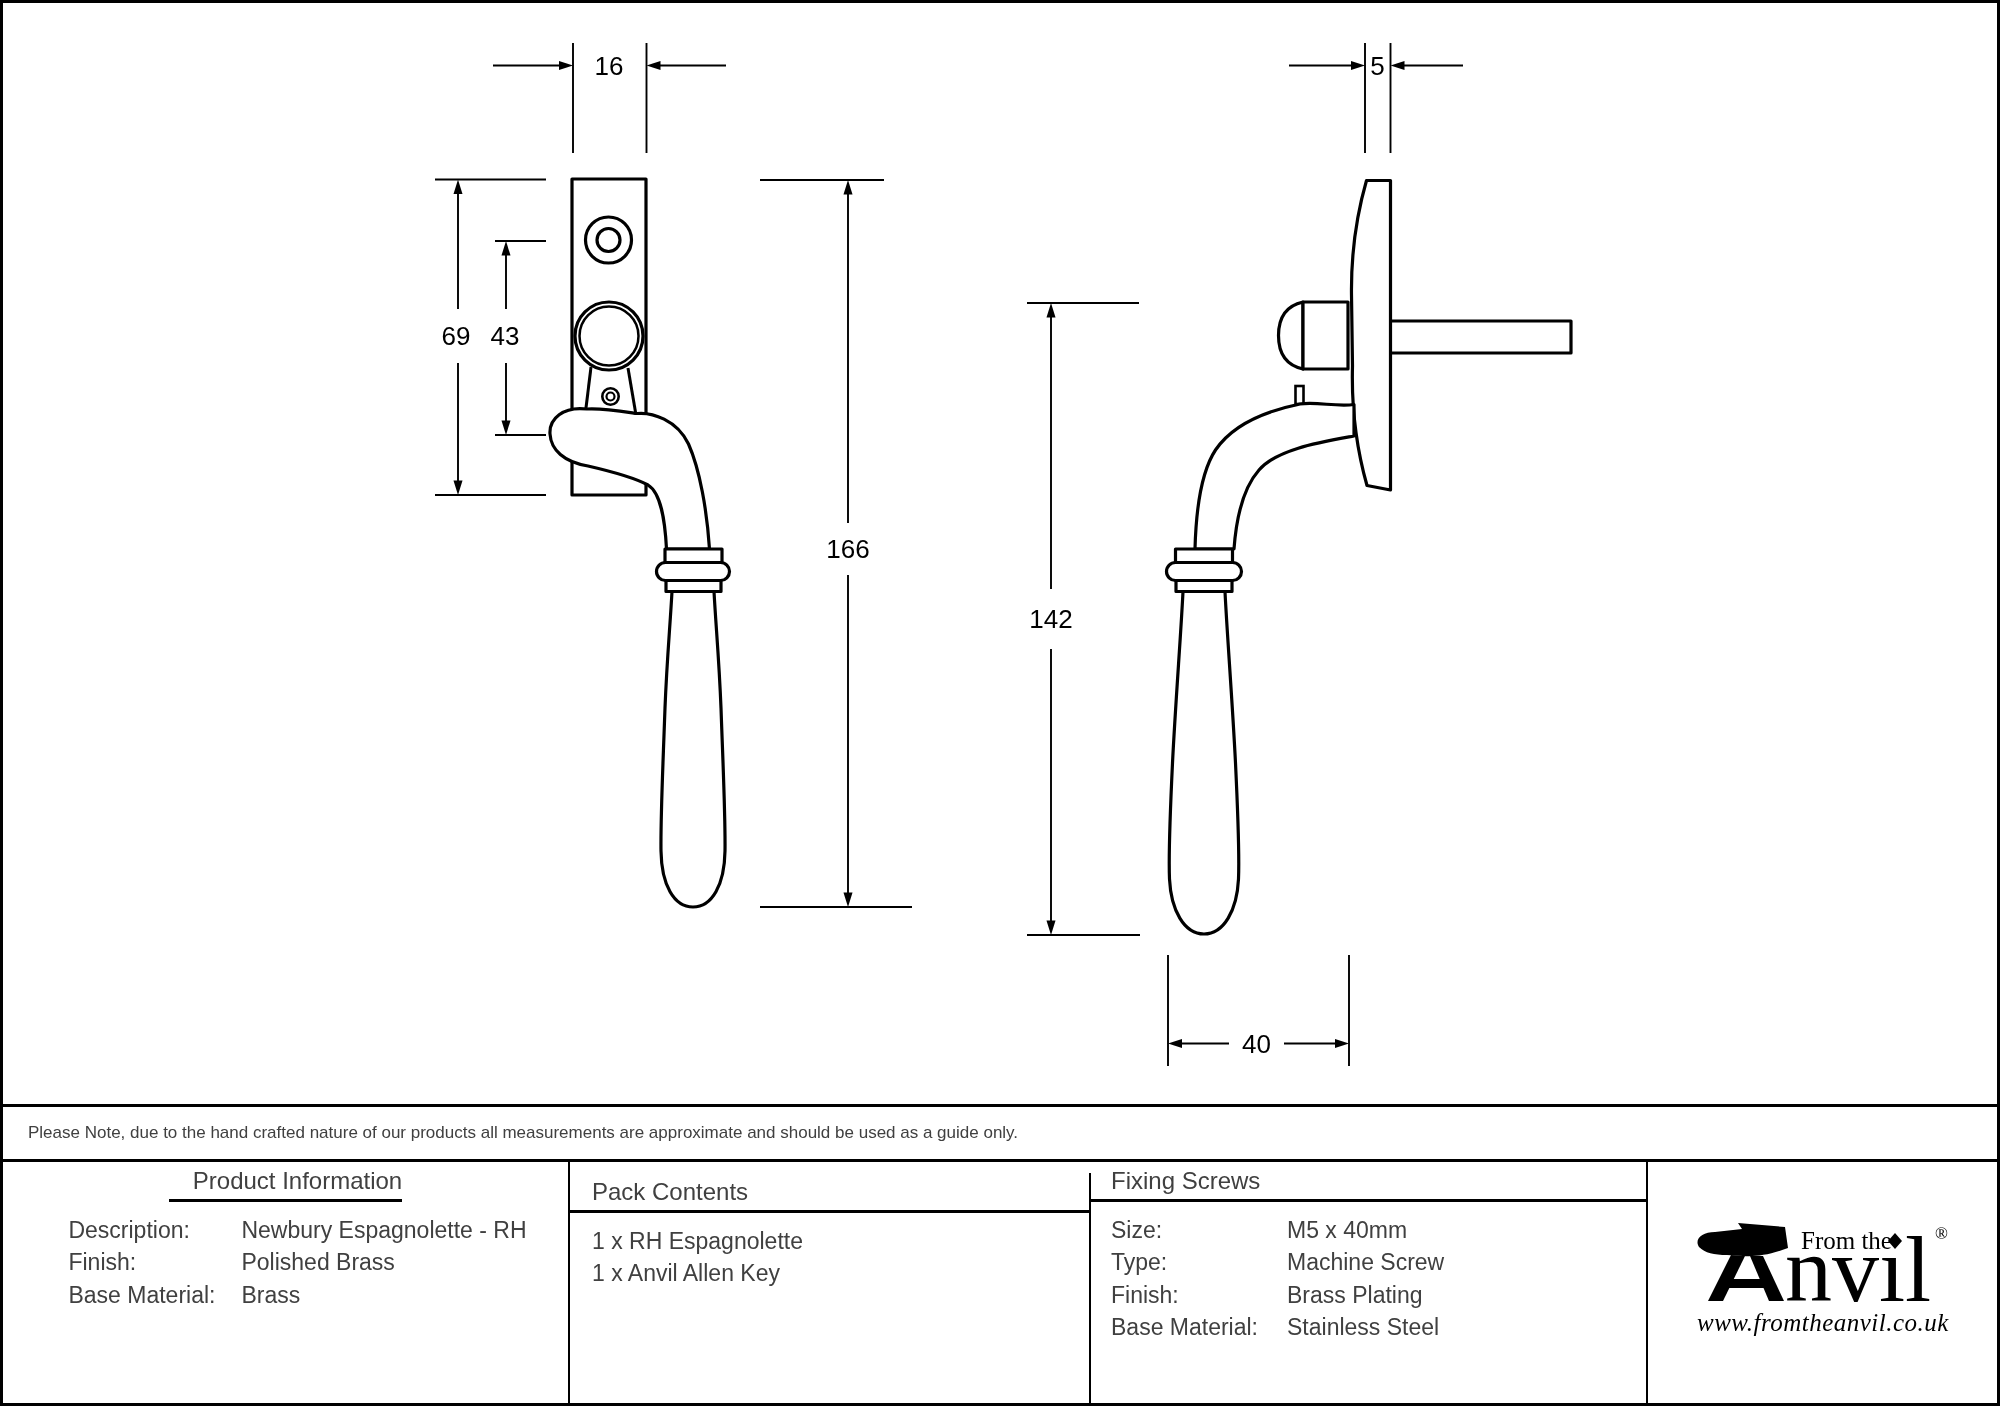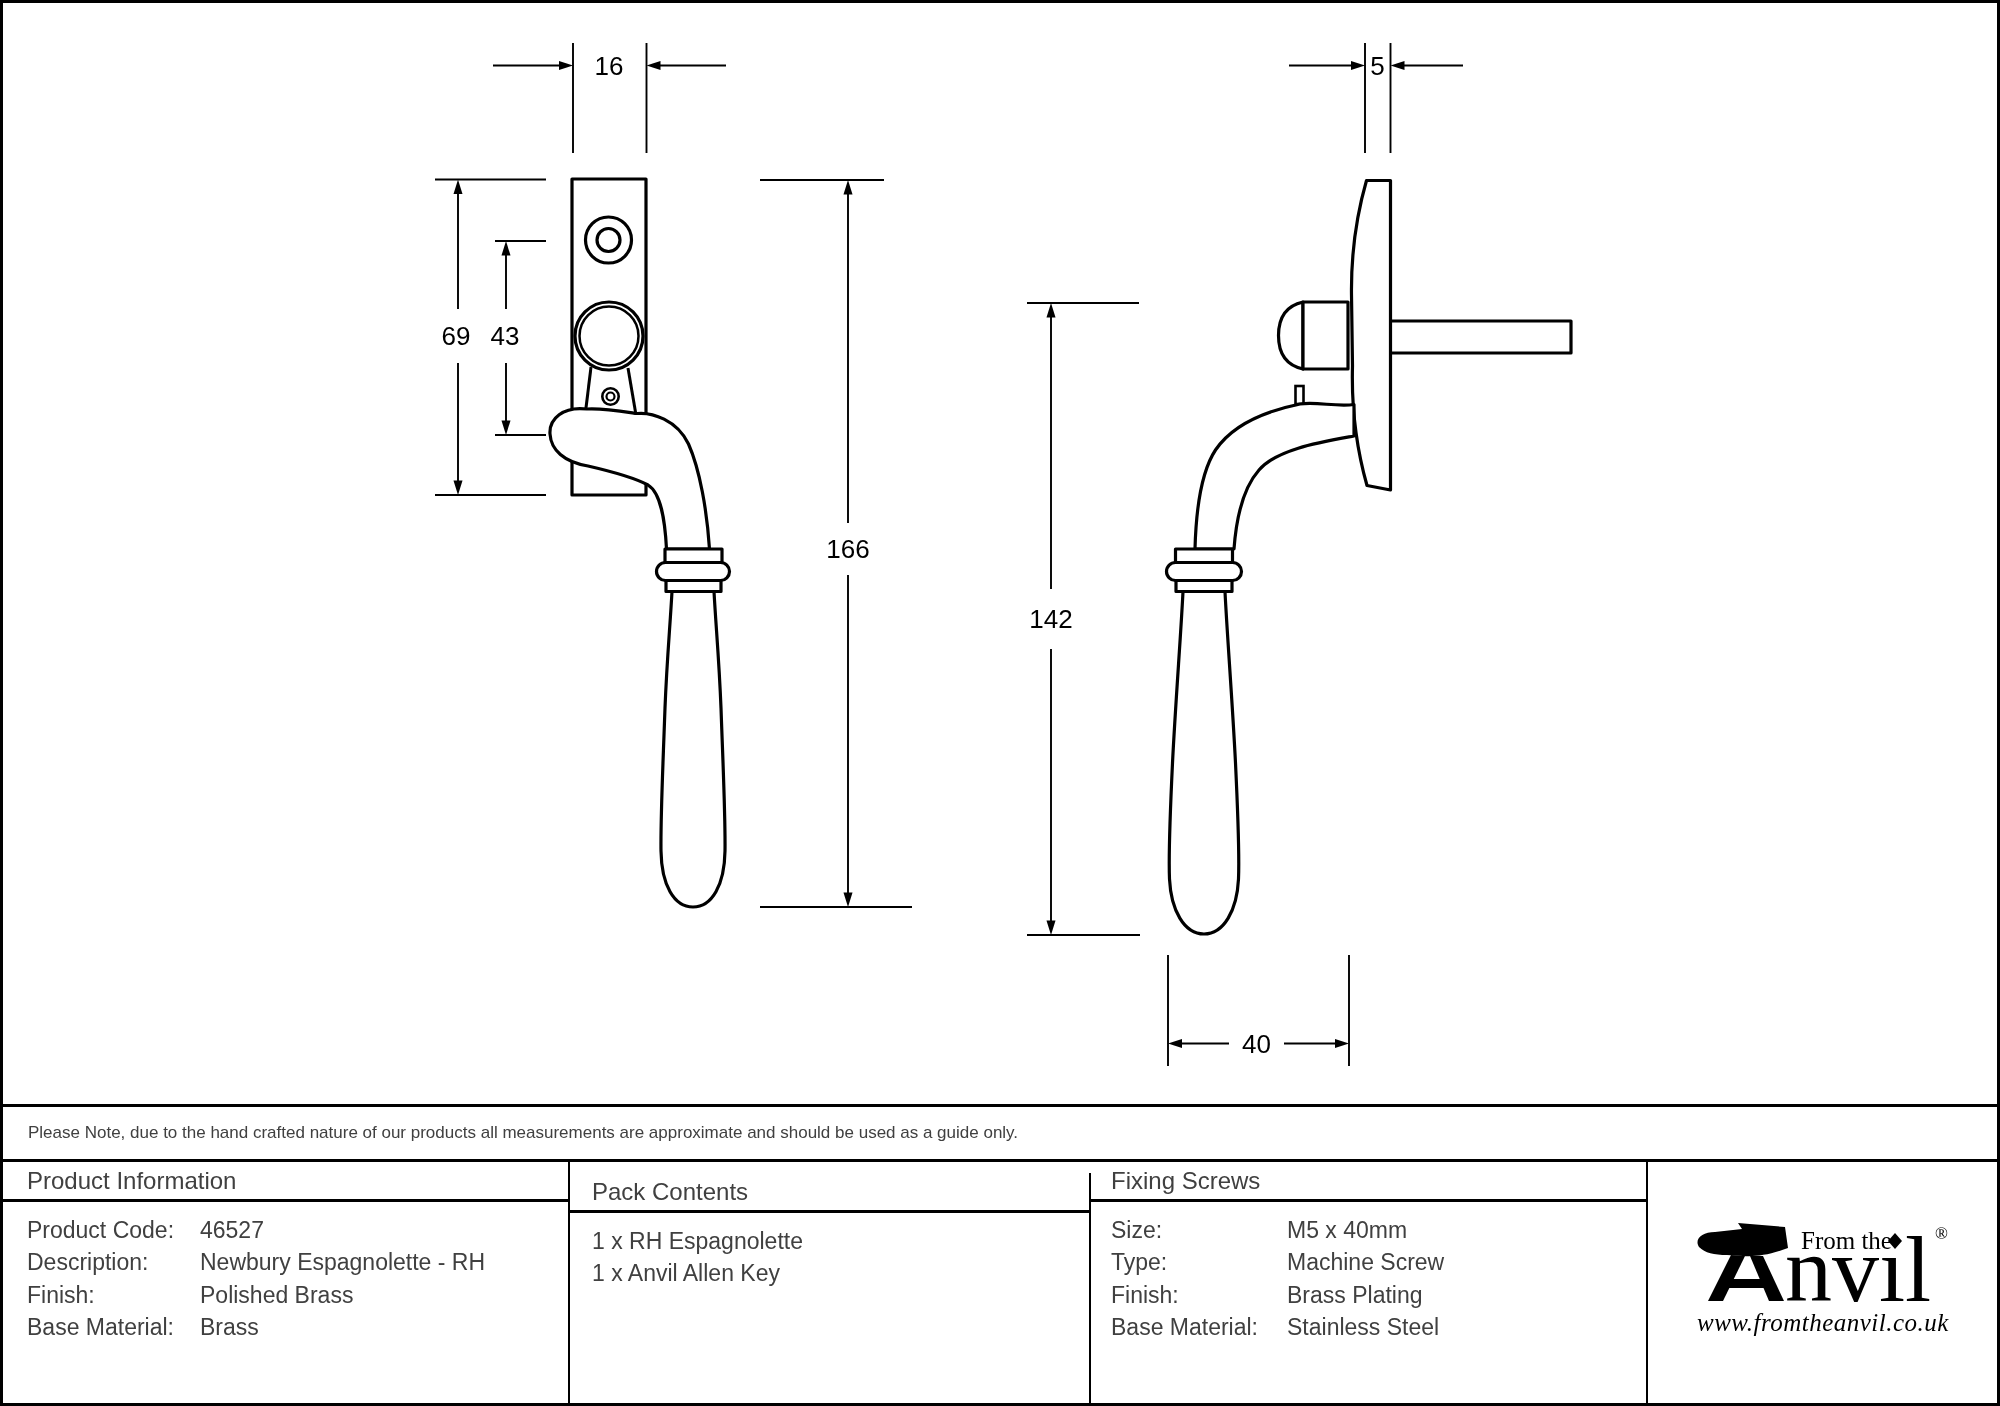--- a/index.html
+++ b/index.html
@@ -25,21 +25,21 @@
   }
   .note-bar{
     box-sizing:border-box;height:58px;flex:none;
     border-top:3px solid #000;border-bottom:3px solid #000;
     display:flex;align-items:center;padding-left:25px;
     font-size:17px;
   }
   .info-grid{flex:1;display:flex;min-height:0;}
   .col{box-sizing:border-box;display:flex;flex-direction:column;}
   .col-sep{border-right:2.5px solid #000;}
-  .col-product{width:567px;}
+  .col-product{width:567px;align-items:center;}
   .col-pack{width:521px;margin-top:11px;}
   .col-fixing{width:557px;}
   .col-logo{flex:1;display:flex;align-items:center;justify-content:center;}
   .col-header{
     box-sizing:border-box;height:40px;flex:none;
     border-bottom:3px solid #000;
     display:flex;align-items:center;font-size:24px;
   }
   .ph-pad{padding-left:24px;}
   .pk-pad{padding-left:22px;}
@@ -225,24 +225,20 @@
     <div class="note-bar">
       <span>Please Note, due to the hand crafted nature of our products all measurements are approximate and should be used as a guide only.</span>
     </div>
 
     <div class="info-grid">
 
       <div class="col col-sep col-product">
         <div class="col-header ph-pad">Product Information</div>
         <div class="col-body ph-pad">
           <div class="kv-row">
-            <span class="kv-label-product">Product Code:</span>
-            <span>46527</span>
-          </div>
-          <div class="kv-row">
             <span class="kv-label-product">Description:</span>
             <span>Newbury Espagnolette - RH</span>
           </div>
           <div class="kv-row">
             <span class="kv-label-product">Finish:</span>
             <span>Polished Brass</span>
           </div>
           <div class="kv-row">
             <span class="kv-label-product">Base Material:</span>
             <span>Brass</span>

